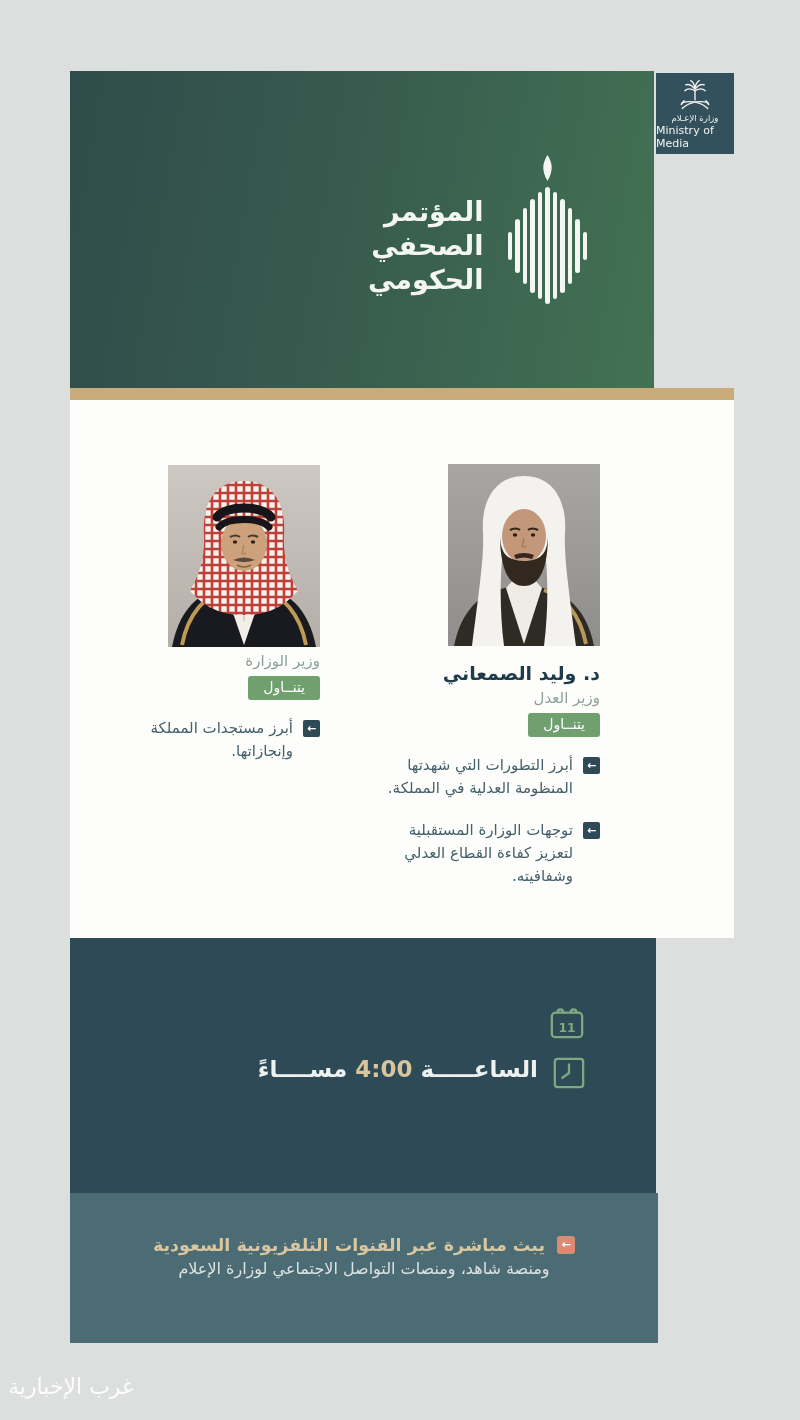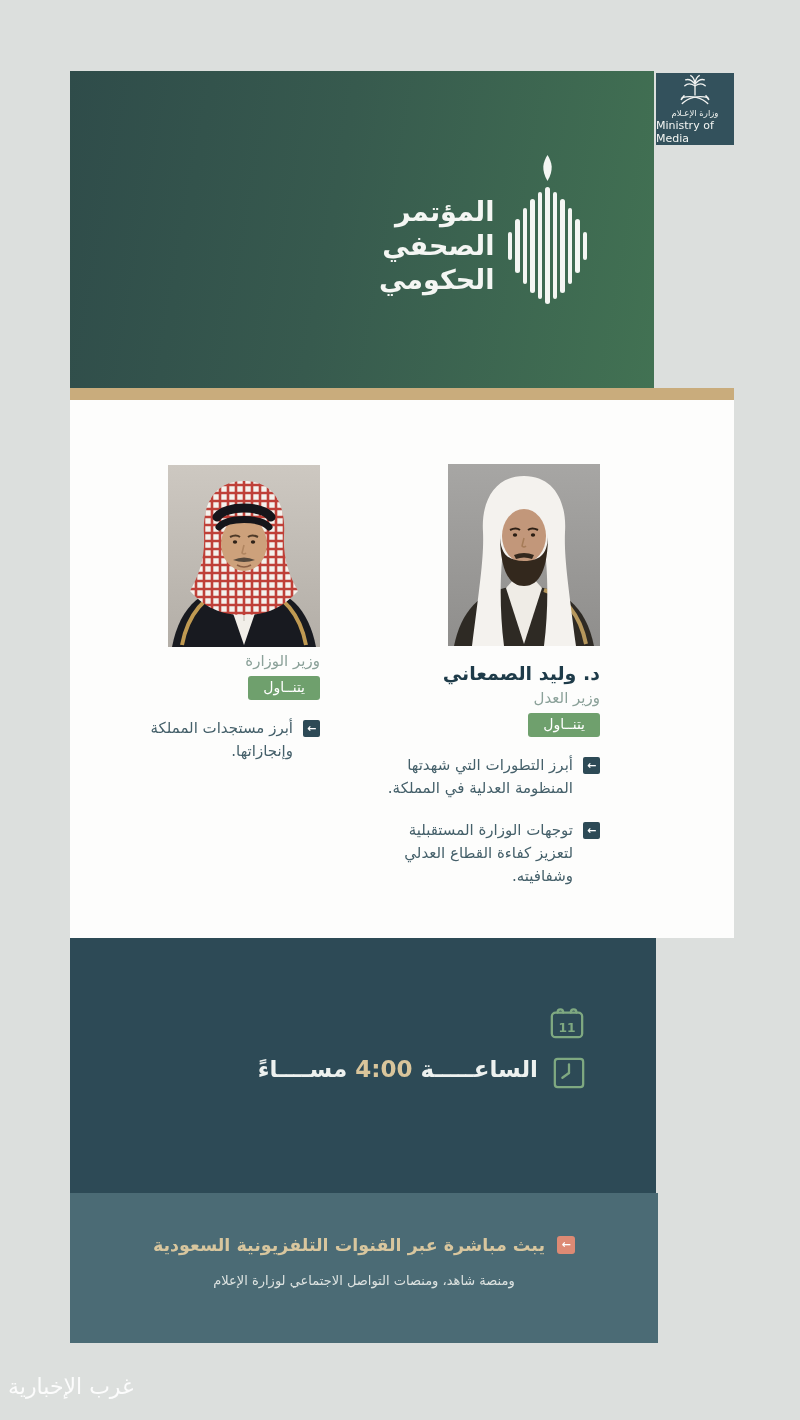--- a/index.html
+++ b/index.html
@@ -4,29 +4,29 @@
 <style>
   * { margin:0; padding:0; box-sizing:border-box; }
   body { background:#b9bcbb; font-family:"DejaVu Sans", sans-serif; }
   .page { position:relative; width:800px; height:1420px; margin:0 auto;
           background:#dcdfdd; overflow:hidden; }
 
   
   .header { position:absolute; left:70px; top:71px; width:584px; height:317px;
             background:linear-gradient(100deg,#2f4c4a 0%,#375a4e 45%,#427253 100%); }
   .logo-group { position:absolute; top:84px; right:67px; display:flex;
-                align-items:flex-start; gap:13px; }
+                align-items:flex-start; gap:24px; }
   .title-col { margin-top:40px; text-align:right; color:#f4f6f3;
                font-size:27px; font-weight:bold; line-height:34px; }
   .icon-col { display:flex; flex-direction:column; align-items:center; gap:6px; }
   .bars { height:117px; display:flex; align-items:center; gap:3px; }
   .bars i { display:block; width:4.5px; border-radius:3px; background:#f4f6f3; }
 
   
-  .ministry { position:absolute; left:656px; top:73px; width:78px; height:72px;
+  .ministry { position:absolute; left:656px; top:73px; width:78px; height:81px;
               background:#33515c; display:flex; flex-direction:column;
               align-items:center; justify-content:center; gap:1px; }
   .ministry .ar { color:#eef1ee; font-size:8.5px; }
   .ministry .en { color:#f4f6f3; font-size:11px; font-weight:normal; }
 
   .gold-bar { position:absolute; left:70px; top:388px; width:664px; height:12px;
               background:#c9ac7c; }
 
   
   .card { position:absolute; left:70px; top:400px; width:664px; height:538px;
@@ -58,21 +58,21 @@
   .time-row { margin-top:6px; }
   .time-row .sch-text { line-height:36px; }
 
   
   .broadcast-sec { position:absolute; left:70px; top:1193px; width:588px; height:150px;
                    background:#4b6b75; text-align:center; padding-top:40px; }
   .bc-line1 { display:inline-flex; direction:rtl; align-items:center; gap:12px; }
   .bc-arrow { width:18px; height:18px; border-radius:3px; background:#dd8a74; color:#fff;
               font-size:11px; line-height:18px; text-align:center; font-weight:bold; }
   .bc-line1 span.txt { font-size:17.5px; font-weight:bold; color:#d8c69e; }
-  .bc-line2 { margin-top:18px; font-size:13px; color:#dde3e1; direction:rtl; }
+  .bc-line2 { margin-top:4px; font-size:16px; color:#dde3e1; direction:rtl; }
 
   .watermark { position:absolute; left:8px; top:1374px; color:#ffffff; opacity:.92;
                font-size:22px; direction:rtl; }
 </style>
 </head>
 <body>
 
 <div class="page">
 
   <div class="header">

